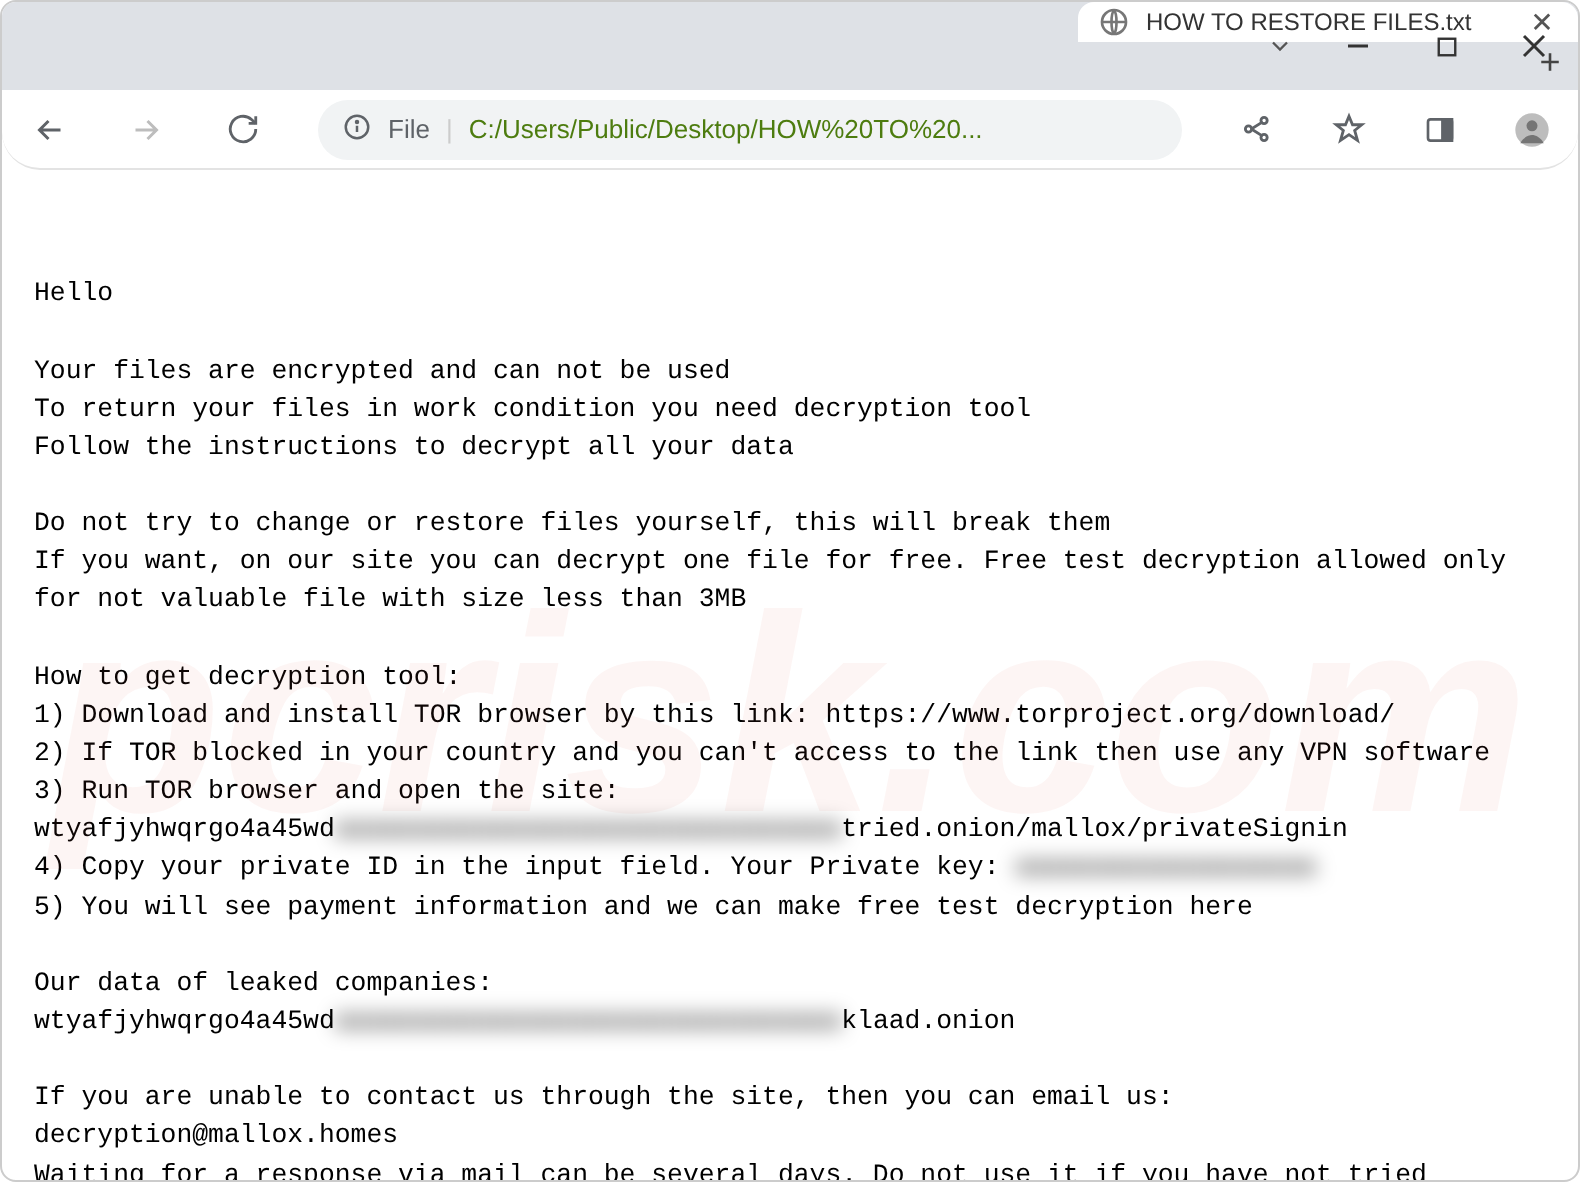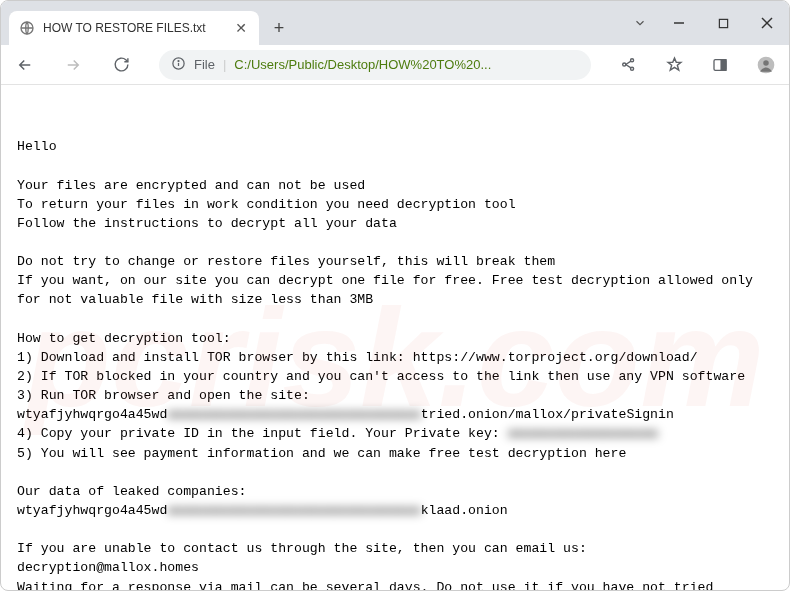--- a/index.html
+++ b/index.html
@@ -14,20 +14,21 @@
       position: relative;
     }
     
     .titlebar {
       height: 44px;
       background: #dee1e6;
       display: flex;
       align-items: flex-end;
       padding-left: 8px;
       position: relative;
+      flex-direction: column;
     }
     .tab {
       background: #fff;
       height: 34px;
       width: 250px;
       border-radius: 8px 8px 0 0;
       display: flex;
       align-items: center;
       padding: 0 10px;
       gap: 8px;
@@ -50,20 +51,21 @@
     .chevron-btn { width: 34px; height:34px; display:flex; align-items:center; justify-content:center; color:#555; cursor:pointer;}
     
     .toolbar {
       height: 40px;
       background: #fff;
       border-bottom: 1px solid #e3e3e3;
       display: flex;
       align-items: center;
       padding: 0 8px;
       gap: 16px;
+      border-radius: 19px;
     }
     .nav-btn {
       width: 32px; height: 32px;
       display:flex; align-items:center; justify-content:center;
       border-radius: 50%;
       color: #5f6368;
       cursor:pointer;
     }
     .nav-btn.disabled { color: #bdbdbd; }
     .omnibox {

